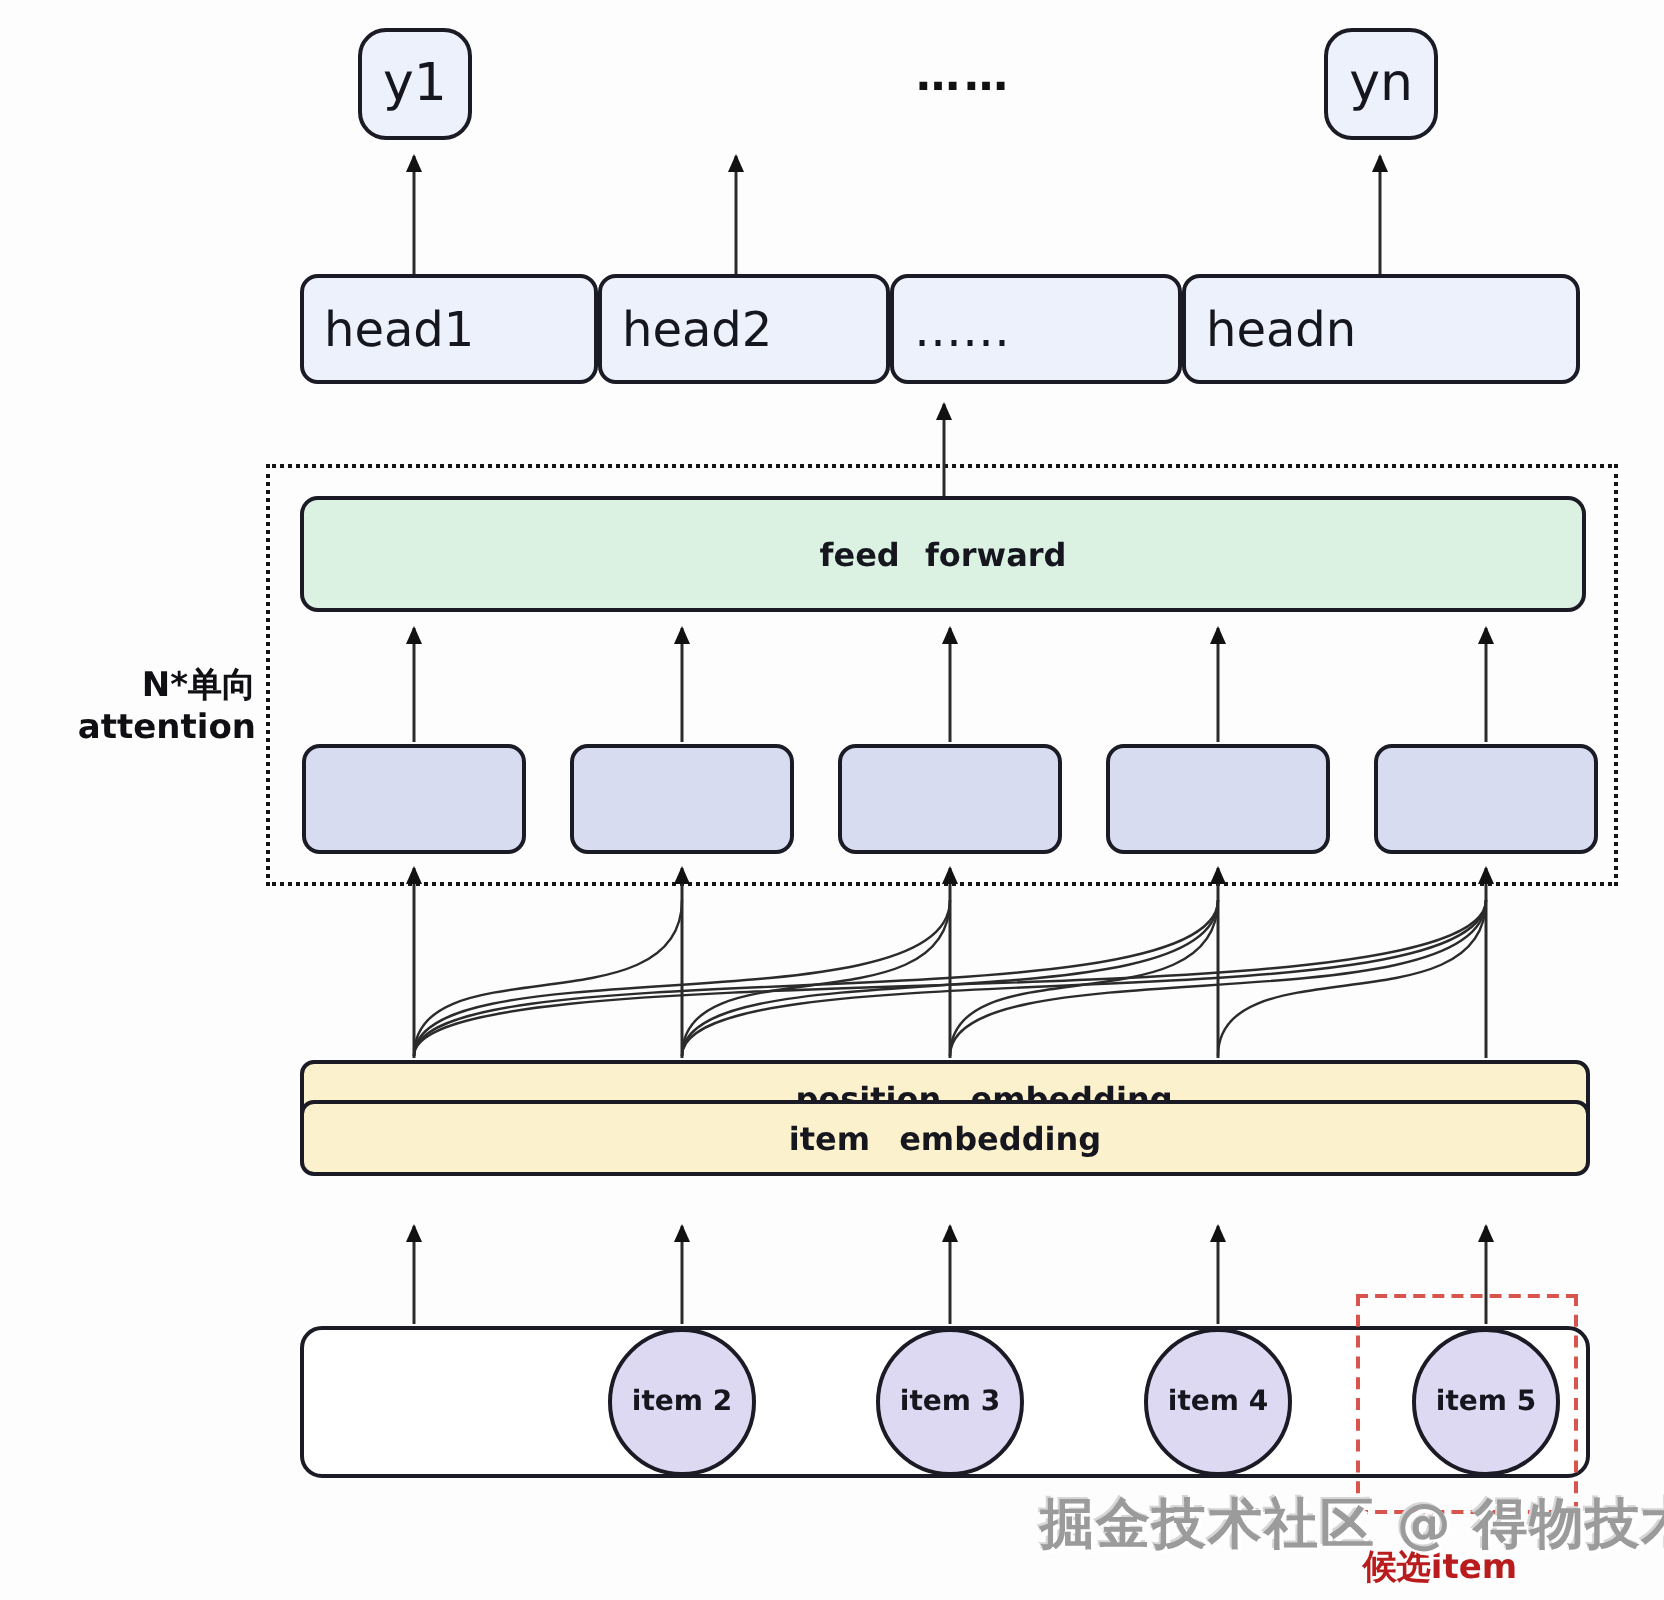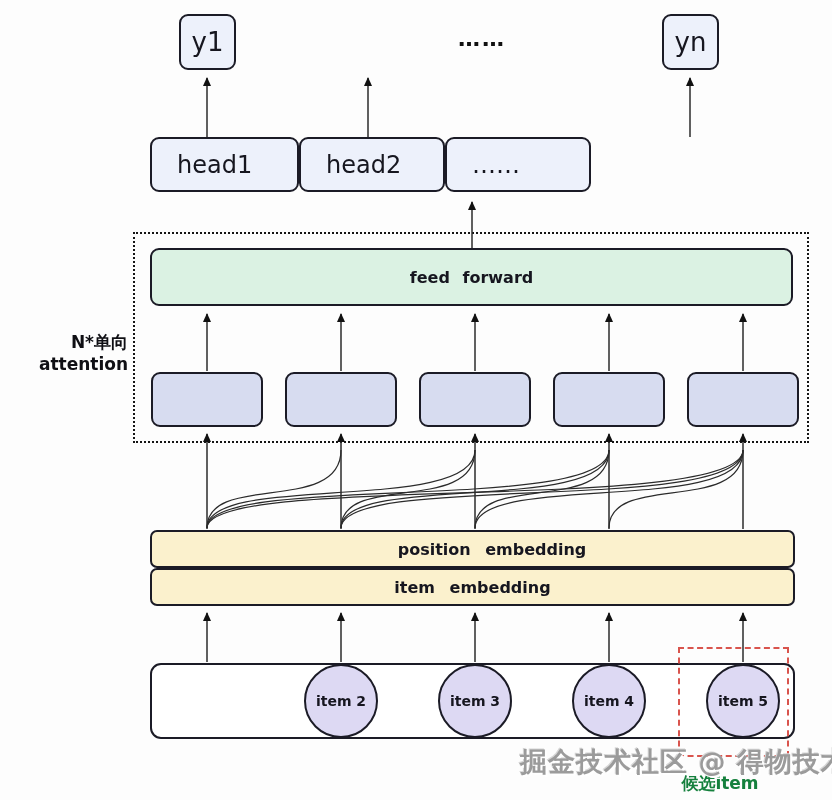--- a/index.html
+++ b/index.html
@@ -1,37 +1,37 @@
 <!DOCTYPE html>
 <html><head>
 <meta charset="utf-8">
 <style>
   html,body{margin:0;padding:0;background:#fdfdfd;}
   #canvas{position:relative;width:832px;height:800px;background:#fdfdfd;overflow:hidden;
           font-family:"DejaVu Sans","Liberation Sans",sans-serif;color:#16161f;}
   .abs{position:absolute;box-sizing:border-box;}
   .node{border:2.5px solid #1b1b26;border-radius:9px;background:#edf1fb;
         display:flex;align-items:center;justify-content:center;}
-  .ybox{width:57px;height:56px;font-size:26px;}
-  .headseg{height:55px;justify-content:flex-start;padding-left:25px;font-size:24px;border-radius:9px;}
+  .ybox{width:57px;height:56px;font-size:26px;border-radius:14px;}
+  .headseg{height:55px;justify-content:flex-start;padding-left:10px;font-size:24px;border-radius:9px;}
   .dots-top{font-size:22px;font-weight:bold;letter-spacing:2px;color:#111;}
   .dashedblock{border:2.5px dotted #141414;background:transparent;}
   .fflabel{background:#dbf2e3;border:2.5px solid #1b1b26;border-radius:9px;
            font-weight:bold;font-size:16px;word-spacing:7px;
            display:flex;align-items:center;justify-content:center;}
   .hbox{background:#d7dcf0;border:2.5px solid #1b1b26;border-radius:9px;width:112px;height:55px;}
   .embed{background:#fbf1cd;border:2.5px solid #1b1b26;border-radius:7px;height:38px;width:645px;left:150px;
          font-weight:bold;font-size:16px;word-spacing:9px;
          display:flex;align-items:center;justify-content:center;}
   .itemsbar{background:#ffffff;border:2.5px solid #1b1b26;border-radius:11px;}
   .circle{width:74px;height:74px;border:2.5px solid #1b1b26;border-radius:50%;background:#ddd9f3;
           font-weight:bold;font-size:14px;display:flex;align-items:center;justify-content:center;}
   .attn-label{font-weight:bold;font-size:17px;text-align:right;color:#0f0f14;}
   .cand-red{border:2px dashed #d9544d;background:transparent;}
-  .cand-label{font-weight:bold;font-size:17px;text-align:center;color:#15803d;}
+  .cand-label{font-weight:bold;font-size:17px;text-align:center;color:#b91c1c;}
   .watermark{font-weight:bold;font-size:27px;letter-spacing:1px;color:#9b9b9b;white-space:nowrap;
              text-shadow:2px 2px 0 #ffffff,-1px -1px 0 #d6d6d6;}
   svg.layer{position:absolute;left:0;top:0;pointer-events:none;}
 </style>
 </head>
 <body>
 
 <div id="canvas">
 
   <div class="abs dashedblock" style="left:133px;top:232px;width:676px;height:211px;"></div>
@@ -46,37 +46,40 @@
 
   <div class="abs node headseg" style="left:150px;top:137px;width:149px;">
     <span>head1</span>
   </div>
   <div class="abs node headseg" style="left:299px;top:137px;width:146px;">
     <span>head2</span>
   </div>
   <div class="abs node headseg" style="left:445px;top:137px;width:146px;">
     <span>……</span>
   </div>
+  <div class="abs node headseg" style="left:591px;top:137px;width:199px;">
+    <span>headn</span>
+  </div>
 
   <div class="abs fflabel" style="left:150px;top:248px;width:643px;height:58px;">
     <span>feed forward</span>
   </div>
 
   <div class="abs attn-label" style="left:2px;top:331px;width:126px;">N*单向attention</div>
 
   <div class="abs hbox" style="left:151px;top:372px;"></div>
   <div class="abs hbox" style="left:285px;top:372px;"></div>
   <div class="abs hbox" style="left:419px;top:372px;"></div>
   <div class="abs hbox" style="left:553px;top:372px;"></div>
   <div class="abs hbox" style="left:687px;top:372px;"></div>
 
   <div class="abs embed" style="top:530px;padding-left:39px;">
     <span>position embedding</span>
   </div>
-  <div class="abs embed" style="top:568px;align-items:center;">
+  <div class="abs embed" style="top:550px;align-items:center;">
     <span>item embedding</span>
   </div>
 
   <div class="abs itemsbar" style="left:150px;top:663px;width:645px;height:76px;"></div>
   <div class="abs circle" style="left:304px;top:664px;">
     <span>item 2</span>
   </div>
   <div class="abs circle" style="left:438px;top:664px;">
     <span>item 3</span>
   </div>

